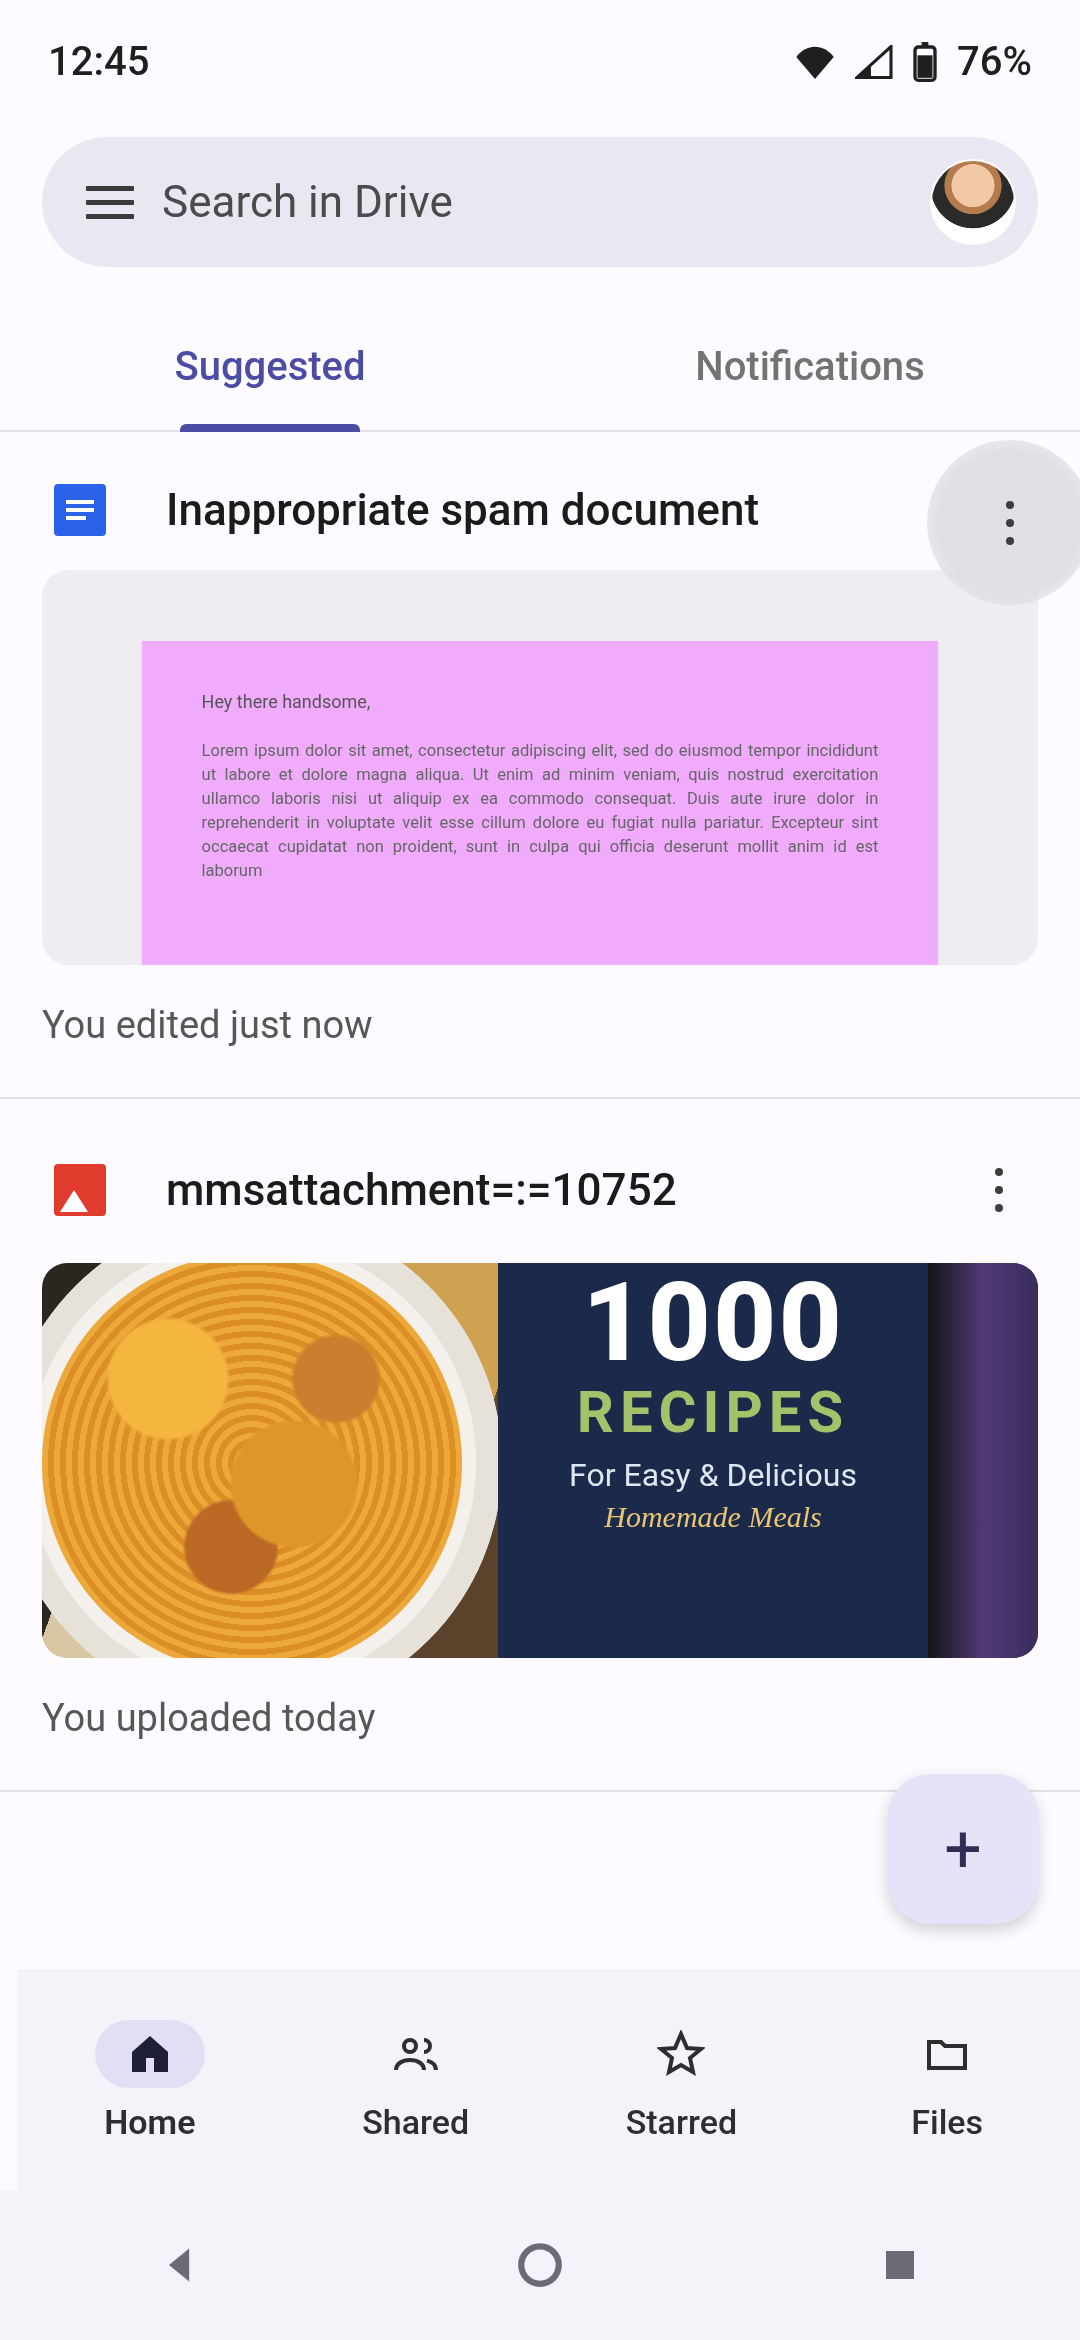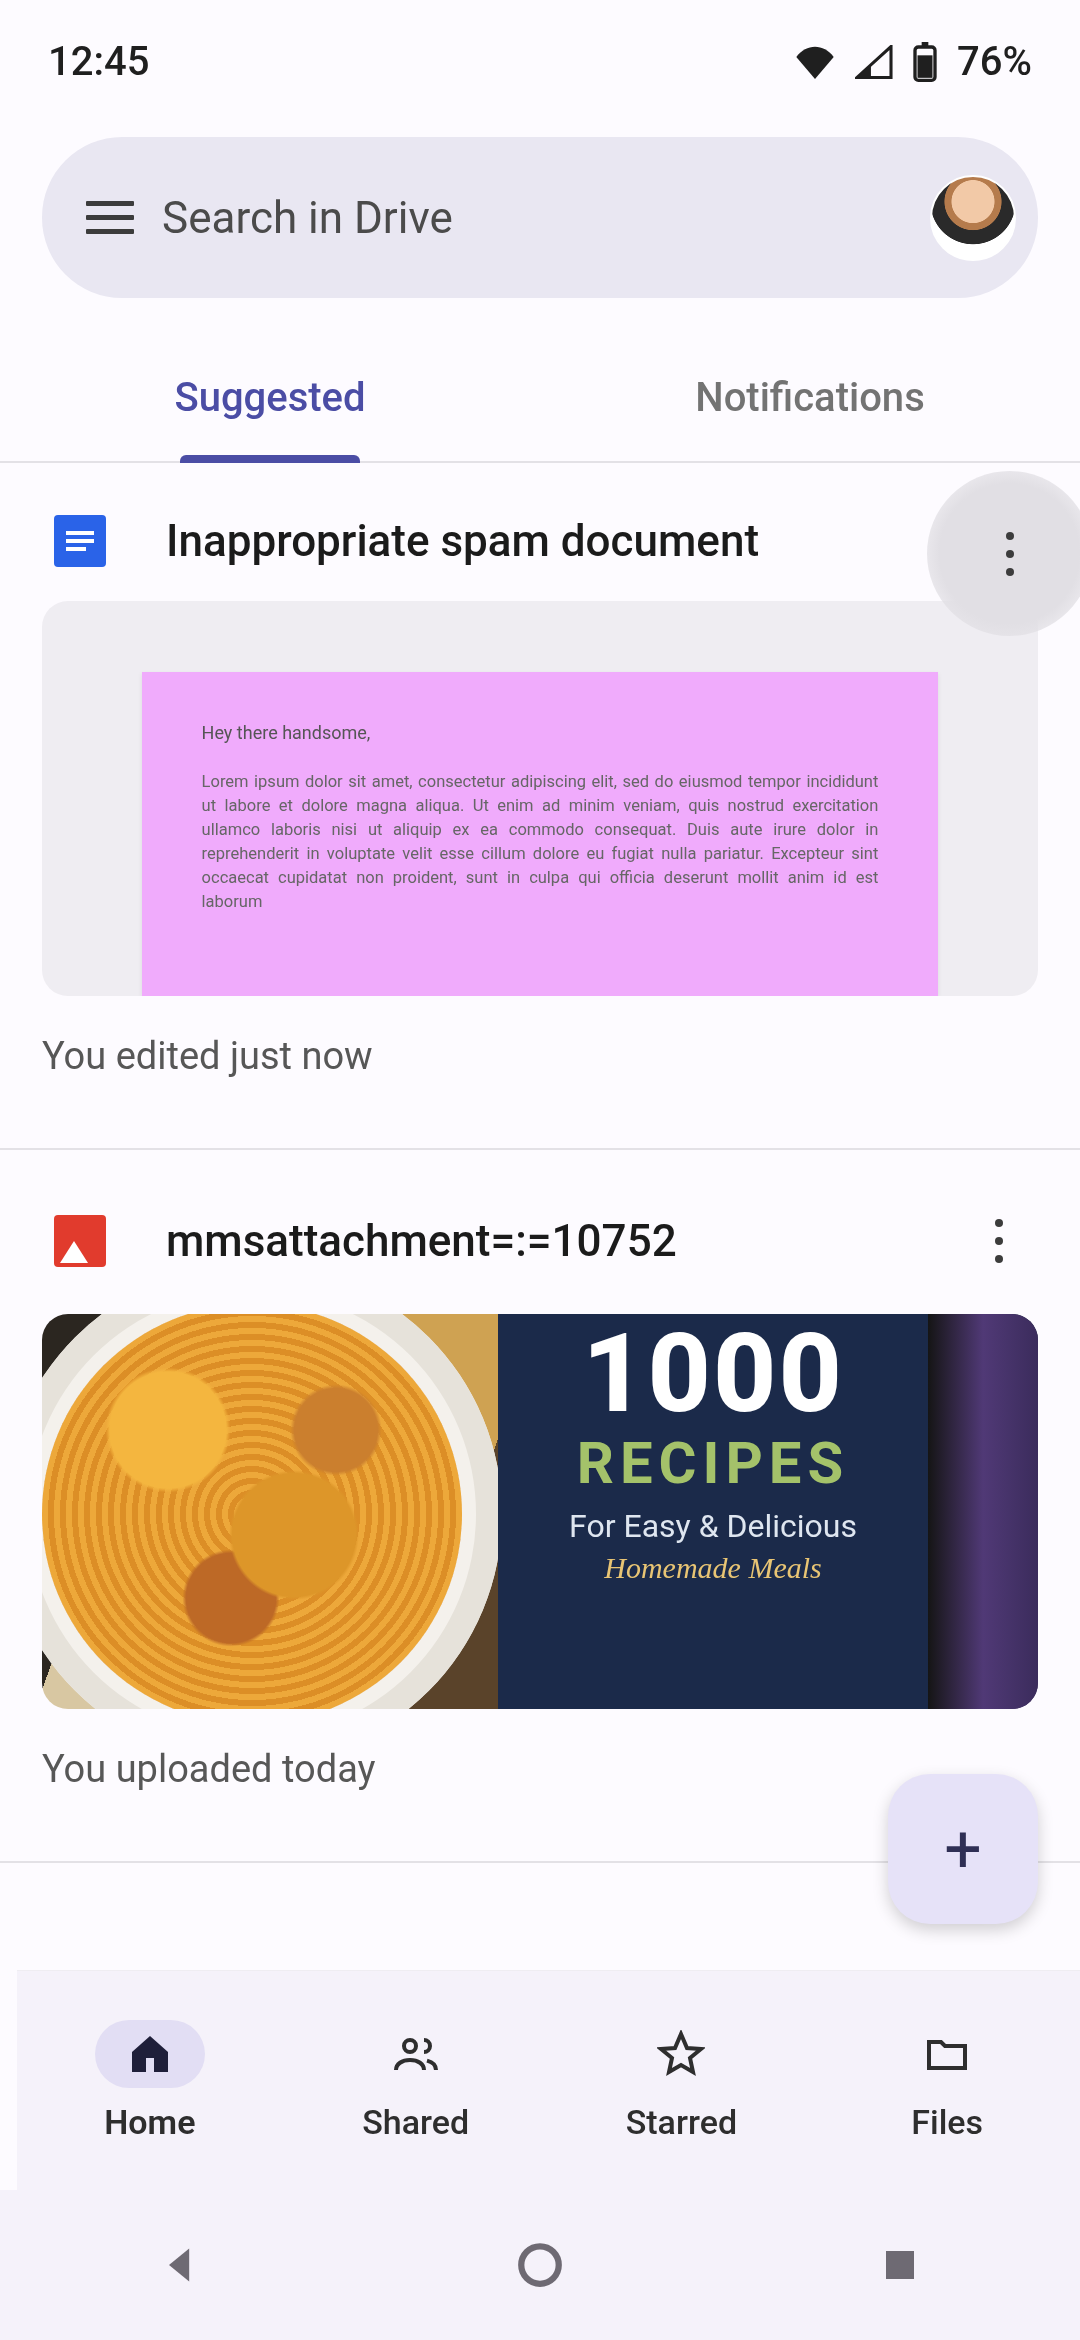--- a/index.html
+++ b/index.html
@@ -20,21 +20,21 @@
     padding: 38px 48px 20px 48px;
     font-size: 40px;
     font-weight: 500;
     color: #1f1f1f;
   }
   .status-right { display: flex; align-items: center; gap: 19px; }
 
   
   .search-pill {
     margin: 32px 42px 0 42px;
-    height: 161px;
+    height: 130px;
     background: #e9e7f2;
     border-radius: 80px;
     display: flex;
     align-items: center;
     padding: 0 22px 0 44px;
     gap: 28px;
   }
   .hamburger { width: 48px; height: 48px; display: flex; flex-direction: column; justify-content: center; gap: 9px; cursor: pointer; }
   .hamburger span { display: block; height: 5px; background: #3c3c3c; border-radius: 1px; }
   .search-placeholder { flex: 1; font-size: 44px; color: #4b4b4b; }
@@ -64,21 +64,21 @@
     transform: translateX(-50%);
     bottom: -2px;
     width: 180px;
     height: 8px;
     background: #4b4da5;
     border-radius: 6px 6px 0 0;
   }
 
   
   .content { }
-  .item { border-bottom: 2px solid #e3e1e6; padding-bottom: 70px; }
+  .item { border-bottom: 2px solid #e3e1e6; padding-bottom: 50px; }
   .item-header {
     display: flex;
     align-items: center;
     padding: 52px 42px 34px 54px;
     gap: 60px;
     position: relative;
   }
   .file-icon {
     width: 52px; height: 52px; flex-shrink: 0;
   }
@@ -129,20 +129,21 @@
     color: #555;
     line-height: 1.45;
   }
   .doc-page .greet { margin-bottom: 24px; }
   .doc-page .body { font-size: 16.5px; text-align: justify; color:#666; }
 
   .image-preview {
     height: 395px;
     background: linear-gradient(110deg, #2b2620 0 12%, #d8c7a2 12% 18%, #efdba9 18% 30%, #cfa252 30% 44%, #5a432a 44% 54%, #17223b 54% 92%, #3a2d5e 92% 100%);
     position: relative;
+    border-radius: 25px;
   }
   .plate {
     position:absolute; left:-40px; top:-50px; width:500px; height:500px;
     border-radius:50%; background:#f4f1ec; box-shadow: inset 0 0 0 26px #e6e2da;
   }
   .spaghetti {
     position:absolute; left:40px; top:40px; width:420px; height:420px; border-radius:50%;
     background:
       radial-gradient(circle at 30% 30%, #efb64a 0 14%, transparent 15%),
       radial-gradient(circle at 60% 55%, #d79734 0 18%, transparent 19%),

